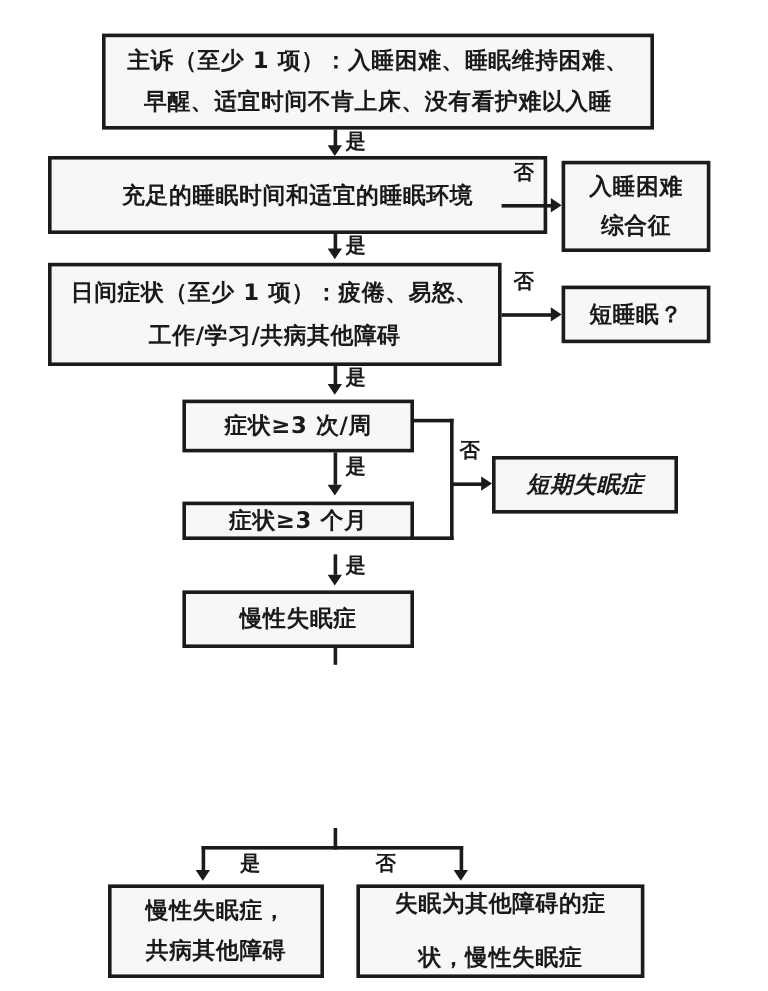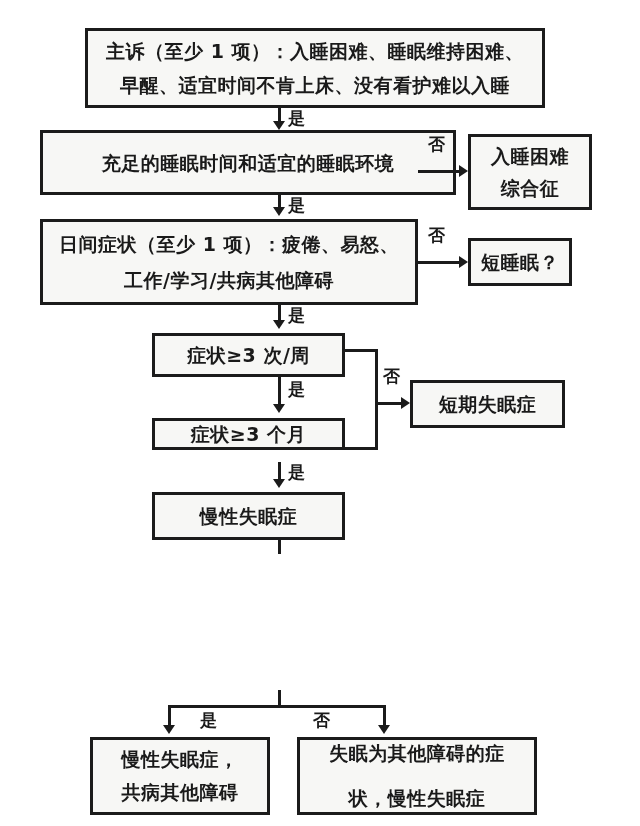--- a/index.html
+++ b/index.html
@@ -63,24 +63,24 @@
     color: #1a1a1a;
     white-space: nowrap;
     line-height: 1;
   }
 
   
   #box-complaint      { left: 85px;  top: 28px;  width: 460px; height: 80px;  padding: 0 14px; font-size: 19px; line-height: 34px; }
   #box-sleep-env      { left: 40px;  top: 130px; width: 416px; height: 65px;  padding: 0 16px; font-size: 19px; line-height: 30px; }
   #box-insufficient   { left: 468px; top: 134px; width: 124px; height: 76px;  padding: 0 12px; font-size: 19px; line-height: 32px; }
   #box-daytime        { left: 40px;  top: 219px; width: 378px; height: 86px;  padding: 0 16px; font-size: 19px; line-height: 36px; }
-  #box-short-sleeper  { left: 468px; top: 238px; width: 104px; height: 48px;  padding: 0 12px; font-size: 19px; line-height: 28px; }
+  #box-short-sleeper  { left: 468px; top: 238px; width: 124px; height: 48px;  padding: 0 12px; font-size: 19px; line-height: 28px; }
   #box-freq           { left: 152px; top: 333px; width: 193px; height: 44px;  padding: 0 14px; font-size: 19px; line-height: 28px; }
   #box-duration       { left: 152px; top: 418px; width: 193px; height: 32px;  padding: 0 14px; font-size: 19px; line-height: 28px; }
-  #box-short-insomnia { left: 410px; top: 380px; width: 155px; height: 48px;  padding: 0 12px; font-size: 19px; line-height: 28px; }
+  #box-short-insomnia { left: 410px; top: 380px; width: 155px; height: 48px;  padding: 0 12px; font-size: 19px; line-height: 28px; font-style: italic; }
   #box-chronic        { left: 152px; top: 492px; width: 193px; height: 48px;  padding: 0 14px; font-size: 19px; line-height: 28px; }
   #box-comorbid-rule  { left: 40px;  top: 551px; width: 565px; height: 139px; padding: 0 20px; font-size: 19px; line-height: 33px; }
   #box-chronic-comorbid { left: 90px;  top: 737px; width: 180px; height: 78px; padding: 0 10px; font-size: 19px; line-height: 33px; }
   #box-symptom-other  { left: 297px; top: 737px; width: 240px; height: 78px;  padding: 0 10px; font-size: 19px; line-height: 33px; gap: 12px; }
 </style>
 </head>
 <body>
 
 <div id="canvas">
 

